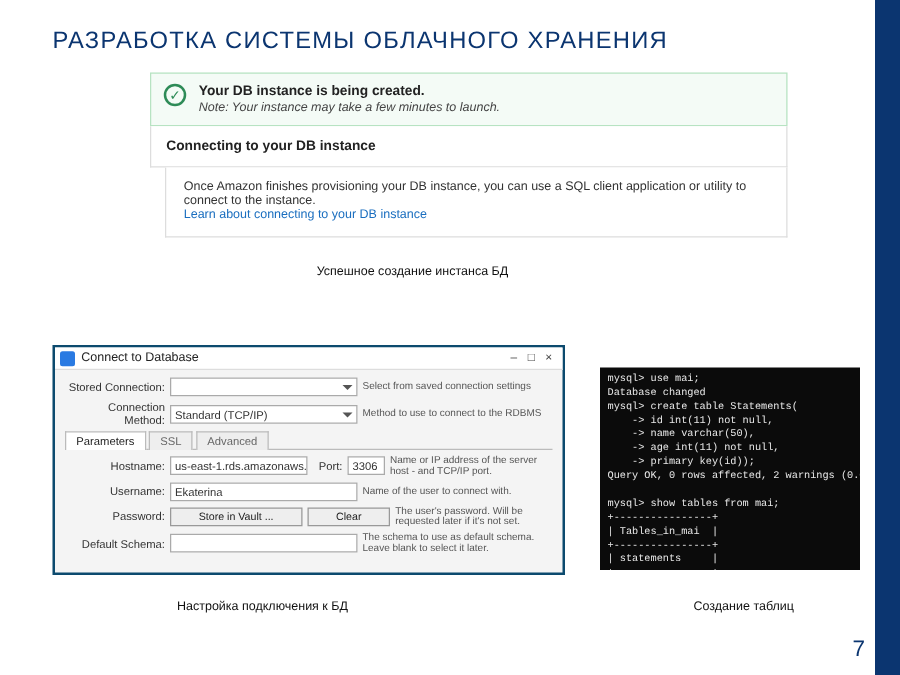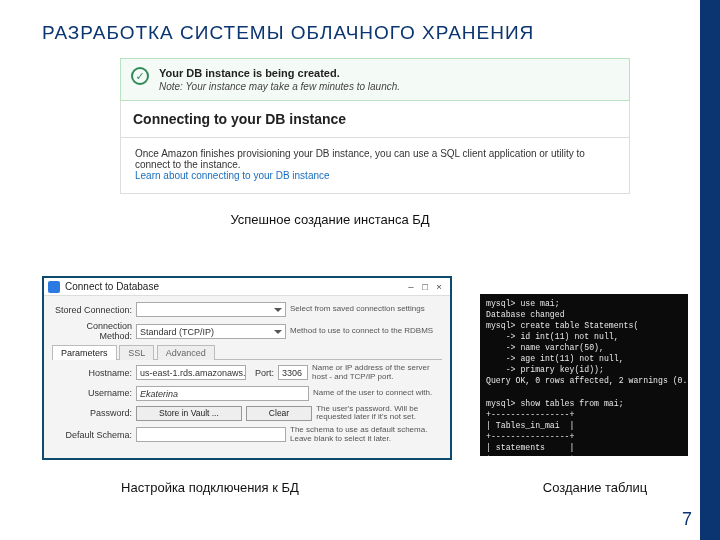--- a/index.html
+++ b/index.html
@@ -30,21 +30,21 @@
   .page-num {
     position: absolute;
     bottom: 10px;
     right: 28px;
     font-size: 18px;
     color: #0b3570;
     font-weight: 400;
   }
   .caption {
     position: absolute;
-    font-size: 13px;
+    font-size: 10px;
     color: #111;
     text-align: center;
   }
 
   
   .aws-panel {
     position: absolute;
     top: 58px; left: 120px;
     width: 510px;
   }
@@ -64,31 +64,32 @@
     display: flex; align-items: center; justify-content: center;
     font-size: 11px;
     flex: 0 0 auto;
   }
   .aws-success .msg1 { font-size: 11px; color: #222; font-weight: 700; }
   .aws-success .msg2 { font-size: 10px; color: #444; margin-top: 2px; font-style: italic;}
   .aws-heading {
     border: 1px solid #ddd;
     border-top: none;
     padding: 10px 12px;
-    font-size: 14px; font-weight: 700;
+    font-size: 11px; font-weight: 700;
     color: #222;
     background: #fff;
   }
   .aws-body {
     border: 1px solid #ddd;
     border-top: none;
     padding: 10px 14px 12px 14px;
     font-size: 10px;
     color: #333;
     background: #fff;
+    margin-left: 12px;
   }
   .aws-body .link { color: #1a6ebf; }
 
   
   .dlg {
     position: absolute;
     top: 276px; left: 42px;
     width: 410px;
     border: 2px solid #0c4a6e;
     background: #f4f4f4;
@@ -207,21 +208,21 @@
 
     <div class="row">
       <div class="lab">Hostname:</div>
       <div class="field" style="width:110px;">us-east-1.rds.amazonaws.com</div>
       <div class="lab" style="width:24px;">Port:</div>
       <div class="field" style="width:30px;">3306</div>
       <div class="desc">Name or IP address of the server host - and TCP/IP port.</div>
     </div>
     <div class="row">
       <div class="lab">Username:</div>
-      <div class="field" style="width:173px;font-style:italic;">Ekaterina</div>
+      <div class="field" style="width:150px;">Ekaterina</div>
       <div class="desc">Name of the user to connect with.</div>
     </div>
     <div class="row">
       <div class="lab">Password:</div>
       <div class="btn">Store in Vault ...</div>
       <div class="btn">Clear</div>
       <div class="desc">The user's password. Will be requested later if it's not set.</div>
     </div>
     <div class="row">
       <div class="lab">Default Schema:</div>

